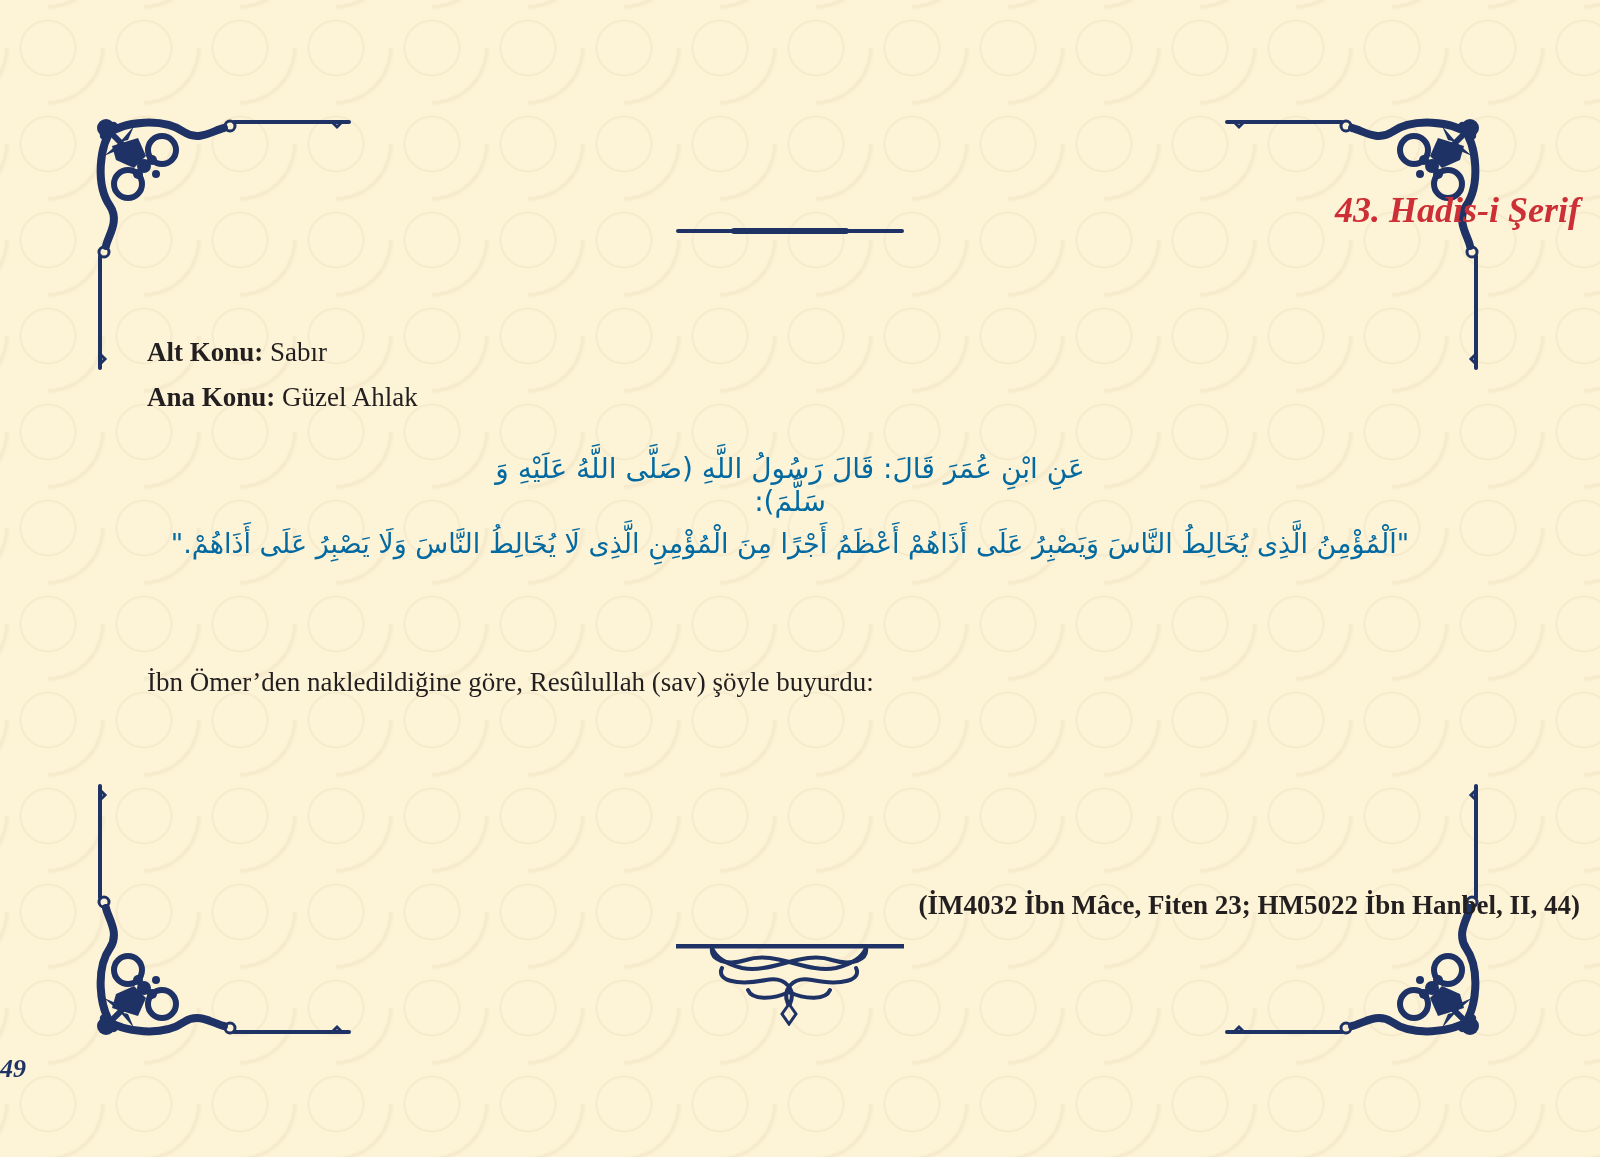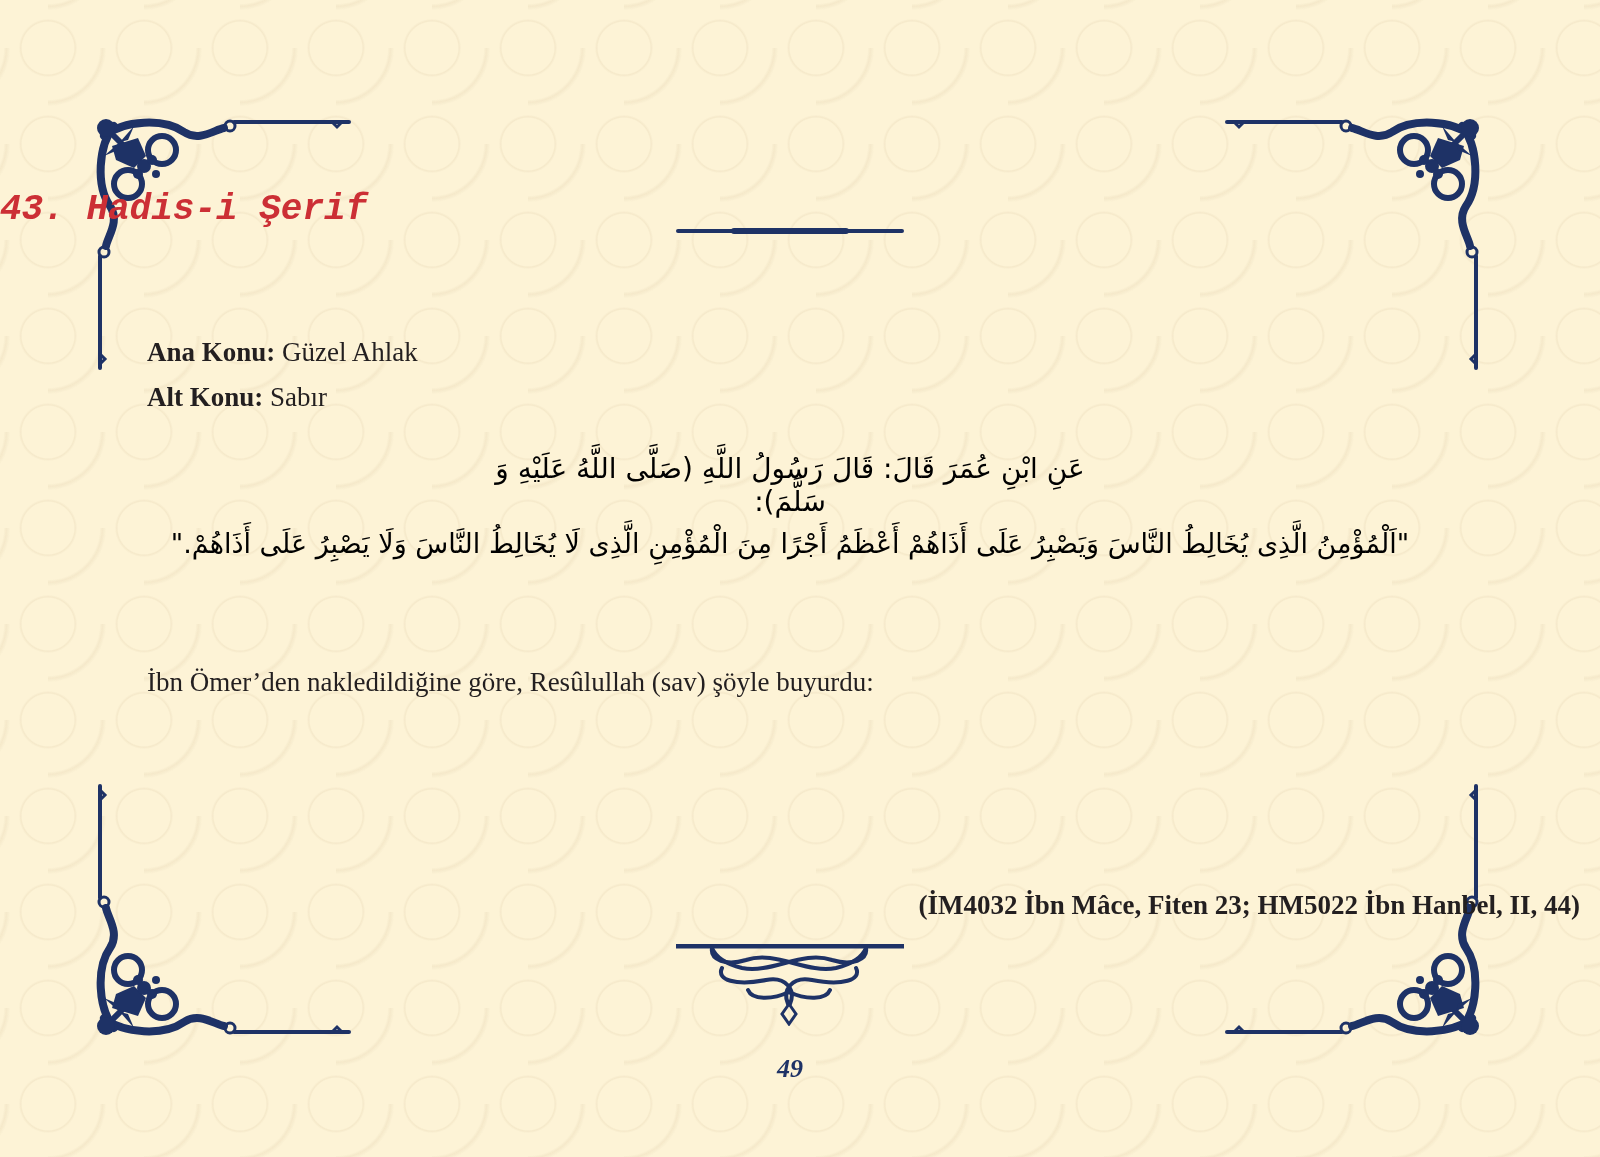--- a/index.html
+++ b/index.html
@@ -21,50 +21,50 @@
     }
     .corner { position: absolute; width: 260px; height: 260px; }
     .corner svg { width: 100%; height: 100%; display: block; }
     .c-tl { left: 94px; top: 116px; }
     .c-tr { left: 1222px; top: 116px; transform: scaleX(-1); }
     .c-bl { left: 94px; top: 778px; transform: scaleY(-1); }
     .c-br { left: 1222px; top: 778px; transform: scale(-1,-1); }
 
     .title {
       position: absolute; left: 0; width: 1580px; top: 165px;
-      text-align: left;
-      font-family: Liberation Mono, monospace;
+      text-align: right;
+      font-family: Liberation Serif, serif;
       font-style: italic; font-weight: bold;
       font-size: 36px; color: #cc2f35;
     }
     .title-rule {
       position: absolute; left: 676px; top: 229px; width: 228px; height: 4px;
       background: #1e3266; border-radius: 2px;
     }
     .title-rule::after {
       content: ""; position: absolute; left: 55px; top: -1px; width: 118px; height: 6px;
       background: #1e3266; border-radius: 3px;
     }
     .meta { position: absolute; left: 147px; top: 330px; font-size: 27px; line-height: 45px; }
     .meta .lbl { font-weight: bold; }
     .arabic {
       position: absolute; direction: rtl; text-align: center;
-      font-family: "DejaVu Sans", sans-serif; color: #000000;
+      font-family: "DejaVu Sans", sans-serif; color: #0369a1;
     }
     .arabic.l1 { left: 470px; width: 640px; top: 452px; font-size: 28px; }
     .arabic.l2 { left: 140px; width: 1300px; top: 528px; font-size: 27px; }
     .trans { position: absolute; left: 147px; top: 664px; width: 1300px; font-size: 27px; line-height: 36px; }
     .trans .quote { font-style: italic; }
     .source {
       position: absolute; left: 0; width: 1580px; top: 890px; text-align: right;
       font-family: "Liberation Serif", serif; font-weight: bold; font-size: 27px;
     }
     .bottom-orn { position: absolute; left: 676px; top: 944px; width: 228px; height: 82px; }
     .page-no {
-      position: absolute; left: 0; width: 1580px; top: 1054px; text-align: center;
+      position: absolute; left: 0; width: 1580px; top: 1054px; 
       font-family: "Liberation Serif", serif; font-style: italic; font-weight: bold;
       font-size: 26px; color: #1e3266;
     }
   </style>
 </head>
 <body>
 
 <div class="bg-pattern"></div>
 
 <div class="corner c-tl">
@@ -166,26 +166,26 @@
       <circle cx="62" cy="58" r="4"></circle>
     </g>
   </svg>
 </div>
 
 <h1 class="title">43. Hadis-i Şerif</h1>
 <div class="title-rule"></div>
 
 <div class="meta">
   <div>
+    <span class="lbl">Alt Konu:</span>
+    <span>Sabır</span>
+  </div>
+  <div>
     <span class="lbl">Ana Konu:</span>
     <span>Güzel Ahlak</span>
-  </div>
-  <div>
-    <span class="lbl">Alt Konu:</span>
-    <span>Sabır</span>
   </div>
 </div>
 
 <div class="arabic l1">عَنِ ابْنِ عُمَرَ قَالَ: قَالَ رَسُولُ اللَّهِ (صَلَّى اللَّهُ عَلَيْهِ وَ سَلَّمَ):</div>
 <div class="arabic l2">"اَلْمُؤْمِنُ الَّذِى يُخَالِطُ النَّاسَ وَيَصْبِرُ عَلَى أَذَاهُمْ أَعْظَمُ أَجْرًا مِنَ الْمُؤْمِنِ الَّذِى لَا يُخَالِطُ النَّاسَ وَلَا يَصْبِرُ عَلَى أَذَاهُمْ."</div>
 
 <div class="trans">
   <div>İbn Ömer’den nakledildiğine göre, Resûlullah (sav) şöyle buyurdu:</div>
 </div>
 

